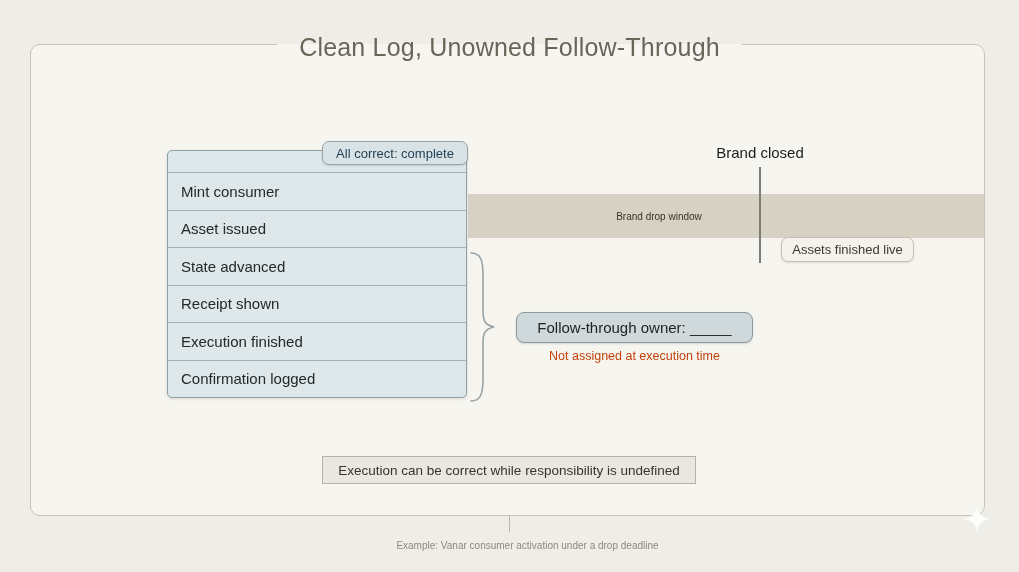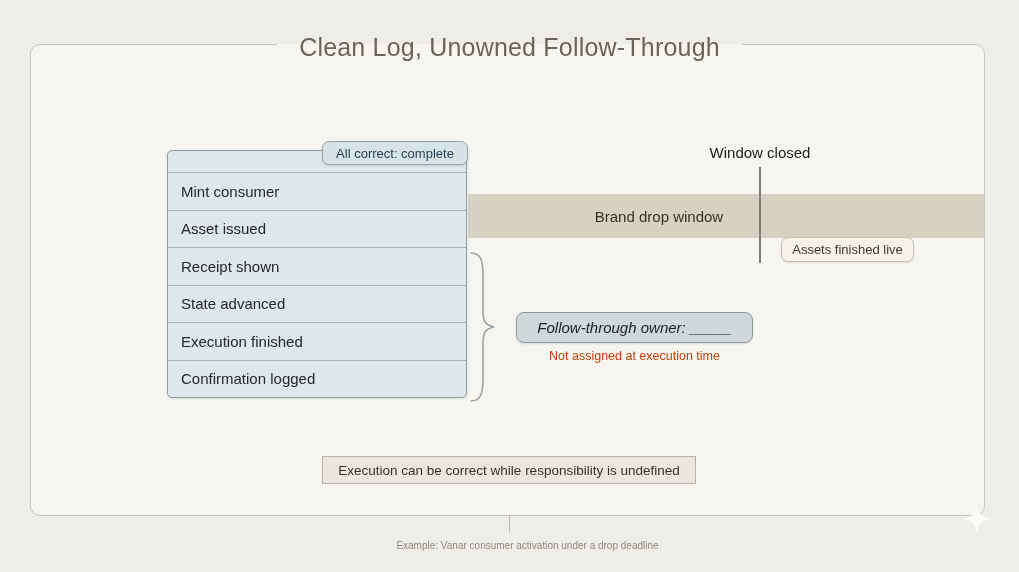--- a/index.html
+++ b/index.html
@@ -73,21 +73,21 @@
   }
   
   .drop-bar{
     position:absolute;left:468px;top:194px;width:516px;height:44px;
     background:#d6d1c2;
     z-index:1;
   }
   .drop-bar-label{
     position:absolute;left:0;top:0;width:382px;height:44px;
     display:flex;align-items:center;justify-content:center;
-    font-size:15px;color:#35332b;
+    font-size:10px;color:#35332b;
   }
   
   .window-closed-label{
     position:absolute;left:660px;top:144px;width:200px;
     text-align:center;font-size:15px;color:#1d1d1d;
     z-index:2;
   }
   .window-closed-line{
     position:absolute;left:759px;top:167px;width:1.5px;height:96px;
     background:#7c7c78;
@@ -113,21 +113,20 @@
   
   .owner-box{
     position:absolute;left:516px;top:312px;width:237px;height:31px;
     box-sizing:border-box;
     background:#cfd9db;
     border:1.2px solid #8c999d;
     border-radius:8px;
     display:flex;align-items:center;justify-content:center;
     font-size:15px;color:#1e2022;
     box-shadow:0 1px 2px rgba(90,100,105,.2);
-    font-style:italic;
   }
   .owner-note{
     position:absolute;left:506px;top:349px;width:257px;
     text-align:center;font-size:12.5px;color:#c2410c;
   }
   
   .conclusion{
     position:absolute;left:322px;top:456px;width:374px;height:28px;
     box-sizing:border-box;
     background:#e9e7df;
@@ -159,31 +158,31 @@
   <div class="frame"></div>
 
   <div class="title-row">
     <span class="title">Clean Log, Unowned Follow-Through</span>
   </div>
 
   <div class="drop-bar">
     <div class="drop-bar-label">Brand drop window</div>
   </div>
 
-  <div class="window-closed-label">Window closed</div>
+  <div class="window-closed-label">Brand closed</div>
   <div class="window-closed-line"></div>
 
   <div class="badge-live">Assets finished live</div>
 
   <div class="log-table">
     <div class="log-header"></div>
     <div class="log-row">Mint consumer</div>
     <div class="log-row">Asset issued</div>
+    <div class="log-row">State advanced</div>
     <div class="log-row">Receipt shown</div>
-    <div class="log-row">State advanced</div>
     <div class="log-row">Execution finished</div>
     <div class="log-row">Confirmation logged</div>
   </div>
 
   <div class="badge-complete">All correct: complete</div>
 
   <svg class="brace" viewBox="0 0 30 152">
     <path d="M 3 2 C 13 2 15 10 15 24 L 15 60 C 15 70 17 74 26 76 C 17 78 15 82 15 92 L 15 128 C 15 142 13 150 3 150" fill="none" stroke="#98a4a8" stroke-width="1.6" stroke-linecap="round"></path>
   </svg>
 

